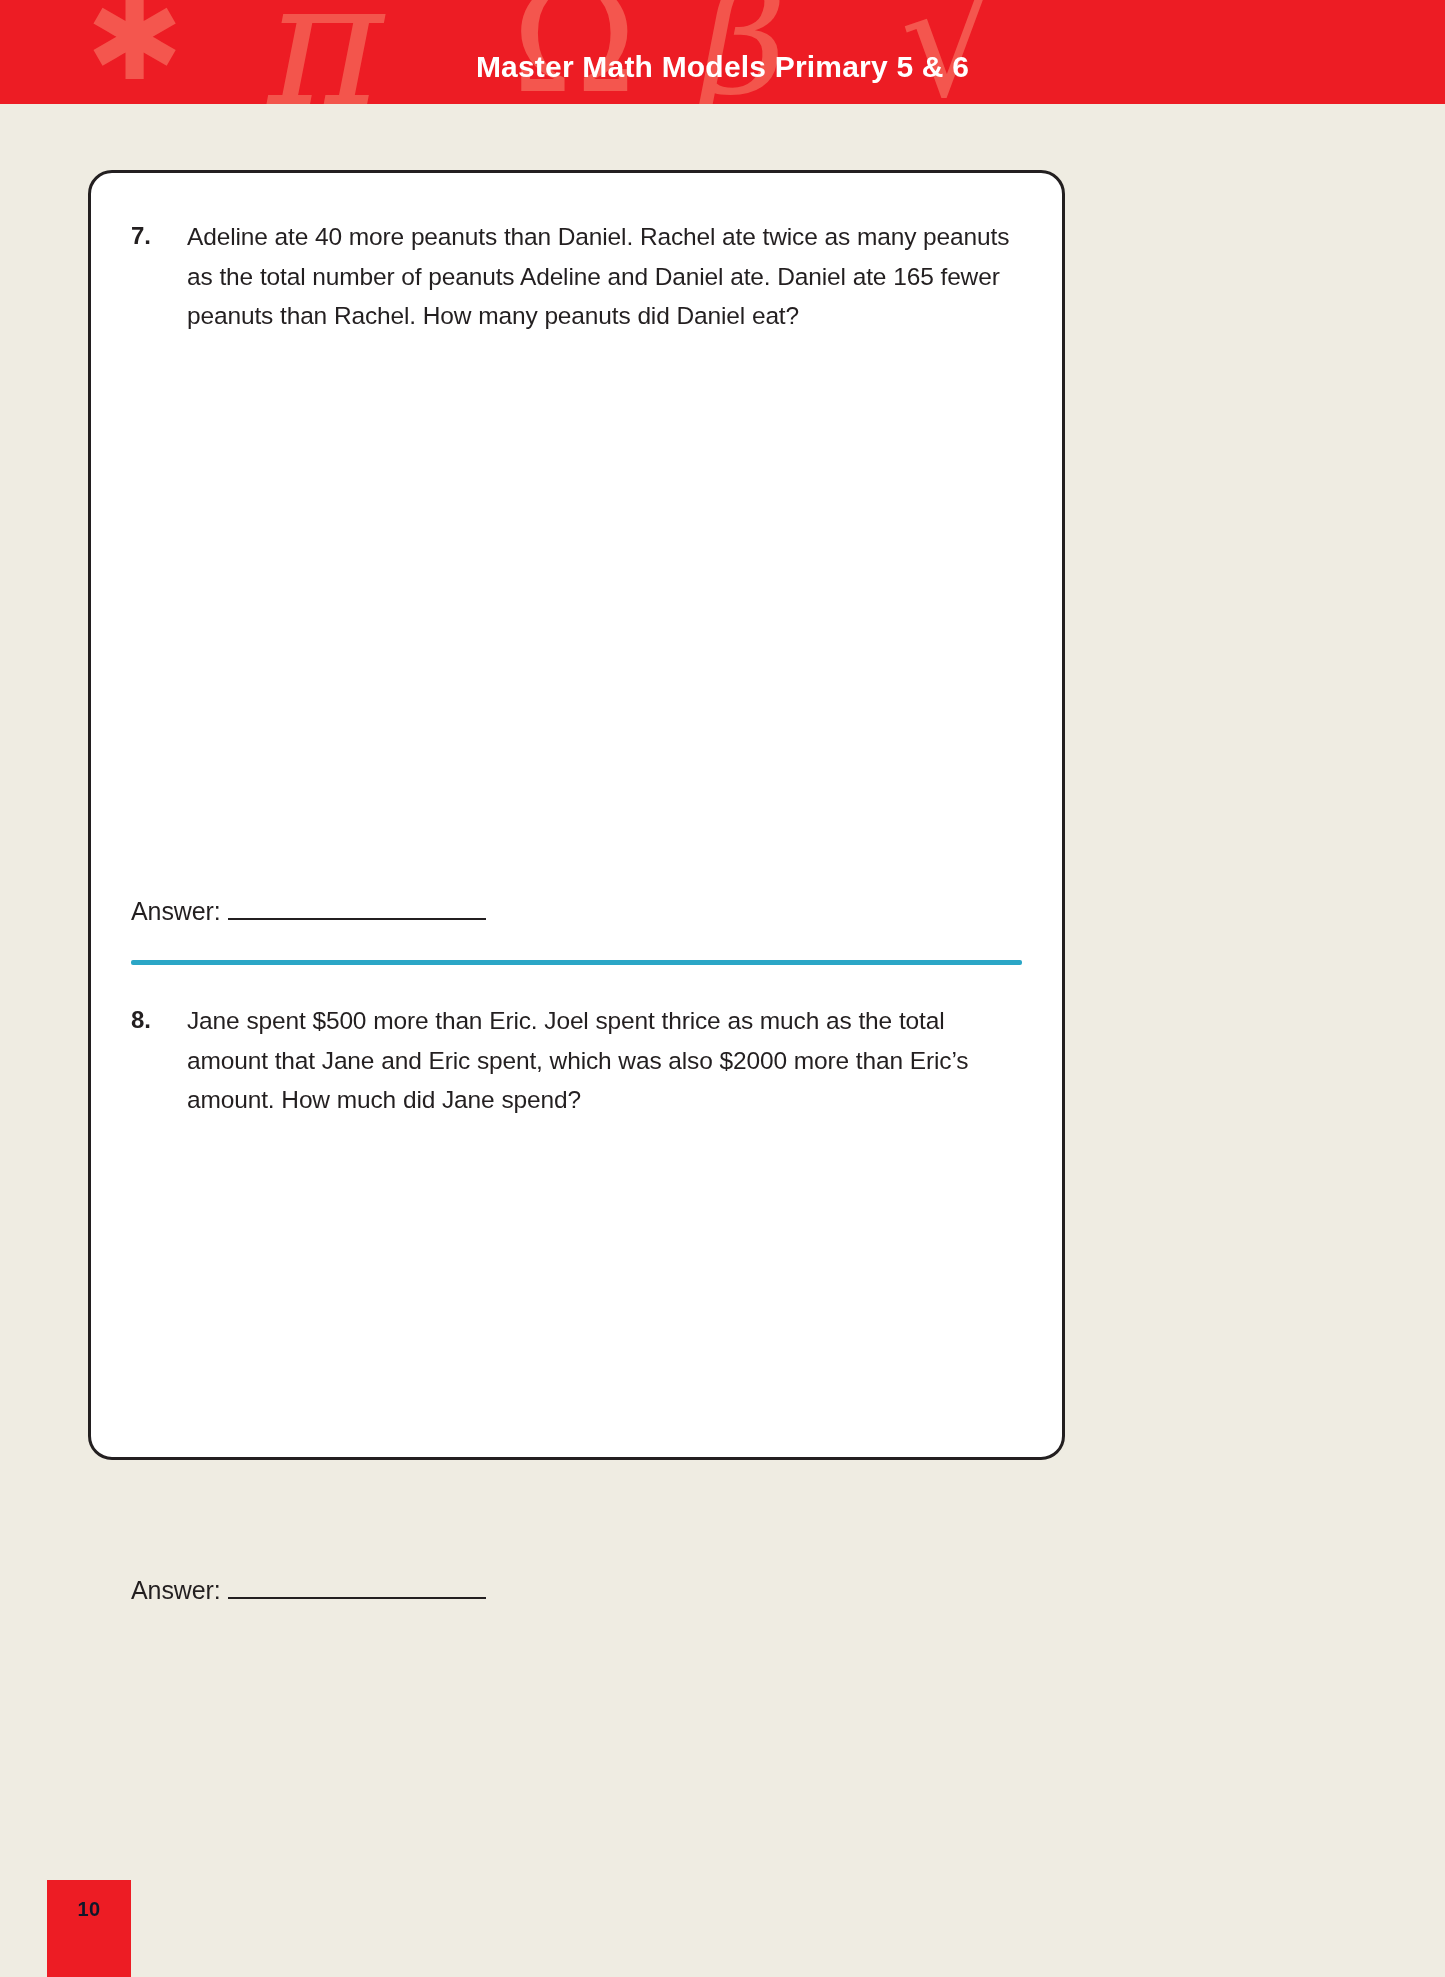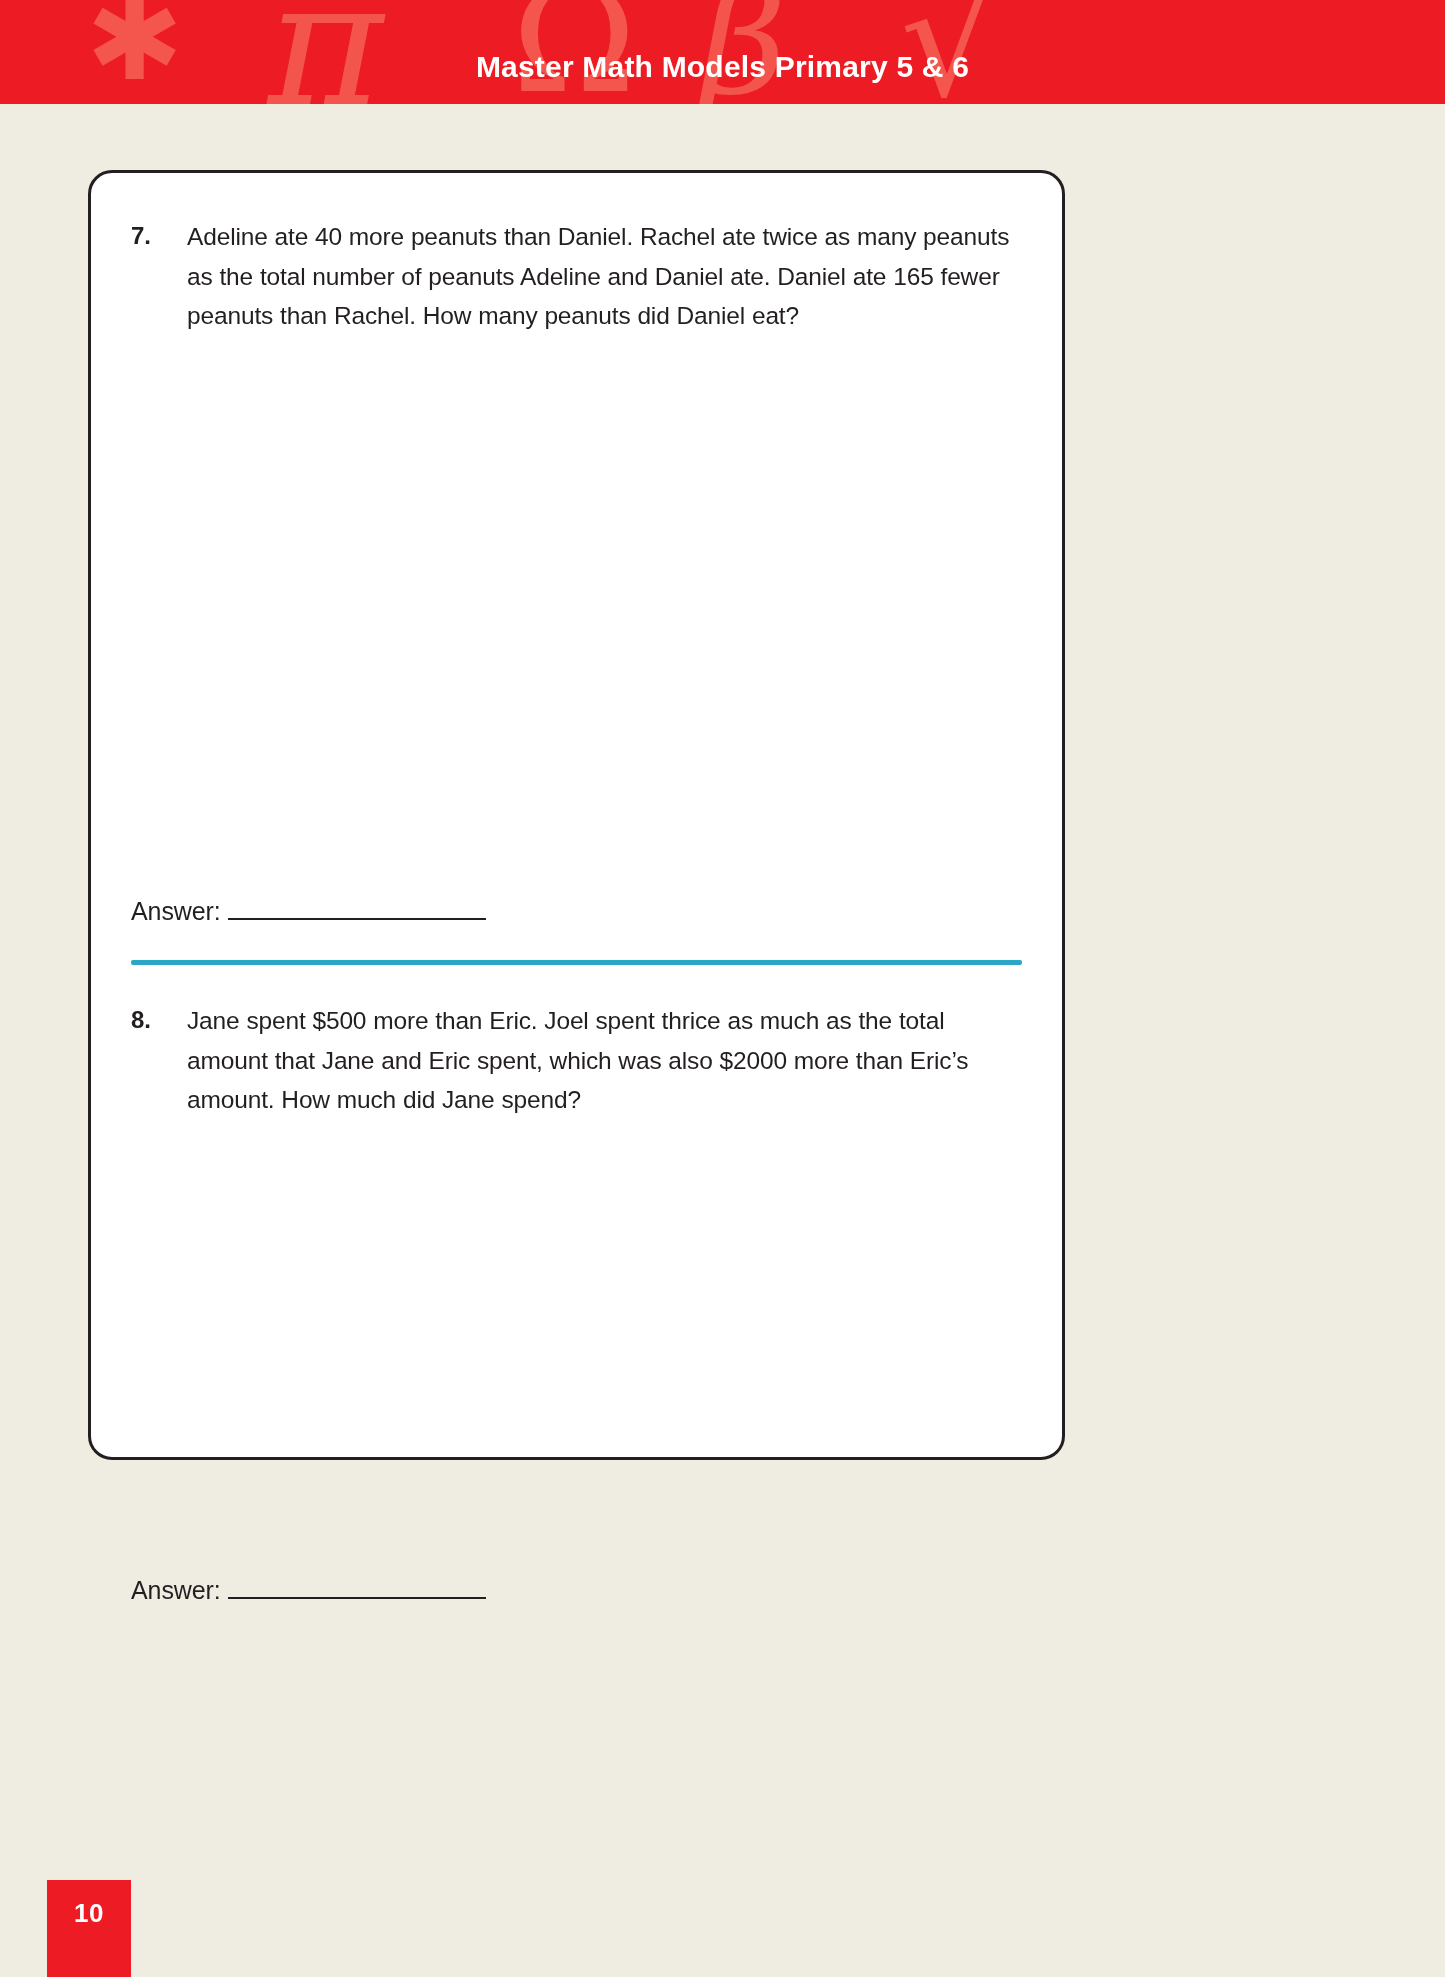--- a/index.html
+++ b/index.html
@@ -169,22 +169,22 @@
     width: 84px;
     height: 97px;
     background: #ed1c24;
     display: flex;
     align-items: flex-start;
     justify-content: center;
     padding-top: 18px;
   }
 
   .page-badge span {
-    color: #ffffff;
-    font-size: 26px;
+    color: #0f172a;
+    font-size: 20px;
     font-weight: bold;
     letter-spacing: 0.5px;
   }
 </style>
 </head>
 <body>
 
 <div class="page">
 
   <div class="header-band">

